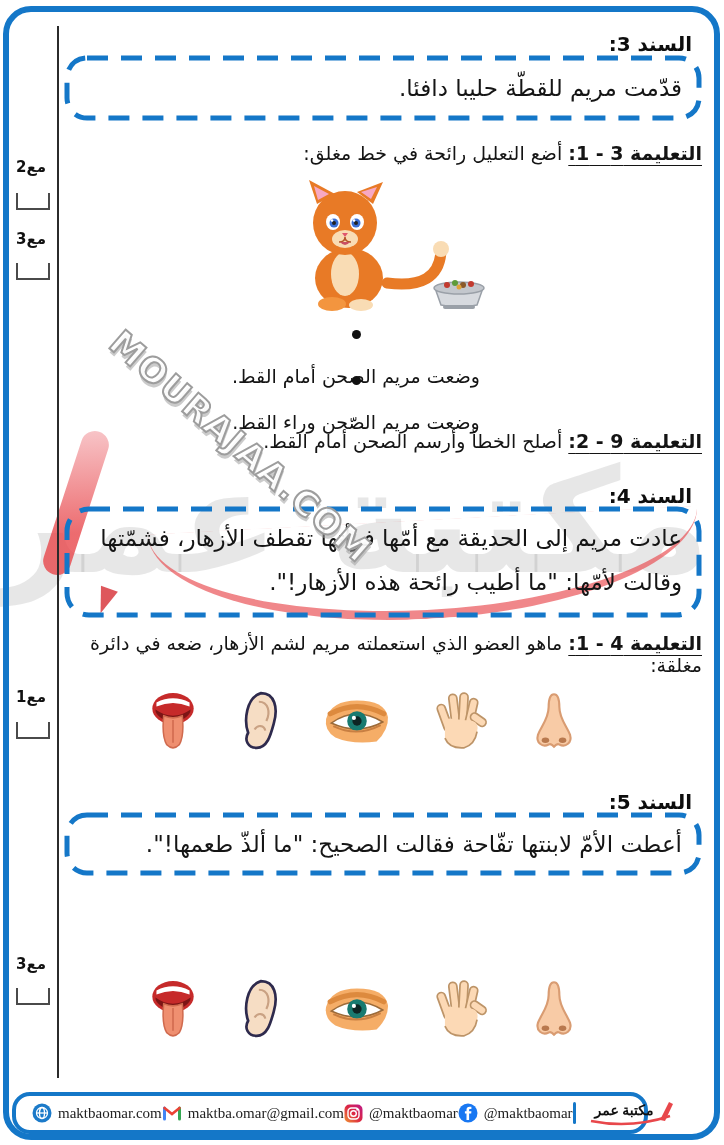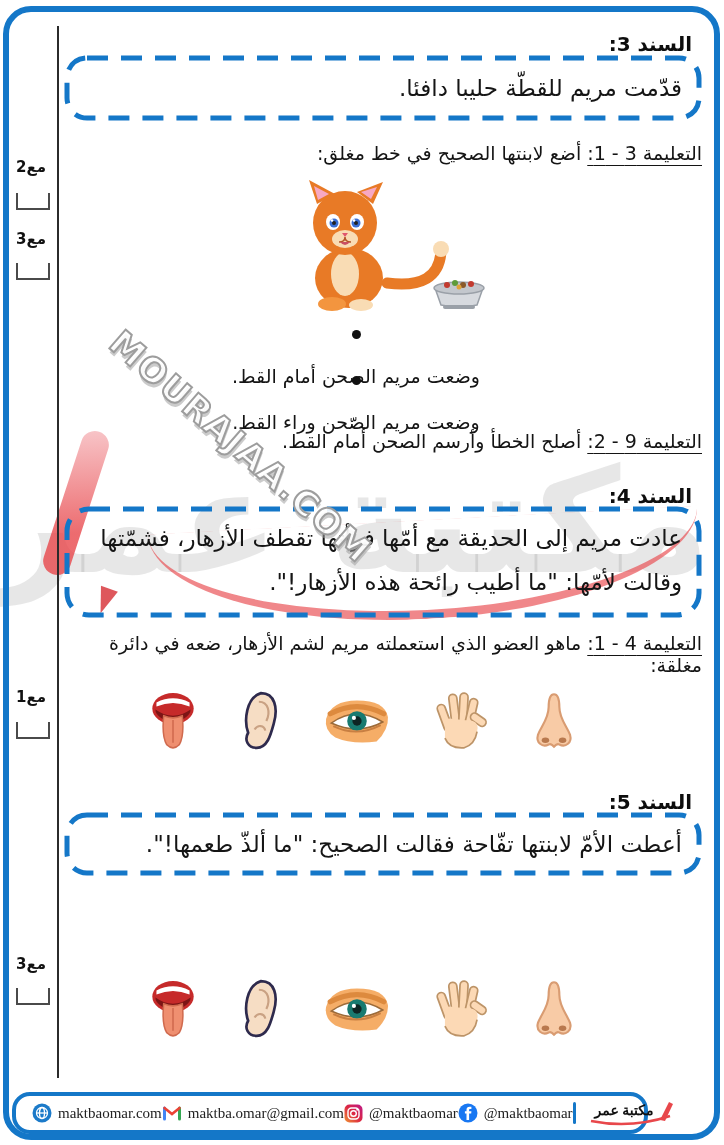--- a/index.html
+++ b/index.html
@@ -9,21 +9,21 @@
   
   .page-border{left:3px;top:6px;right:4px;bottom:5px;border:6px solid #1477C8;border-radius:28px;pointer-events:none;}
   .vline{left:57px;top:26px;width:2px;height:1052px;background:#2b2b2b;}
   
   .mark-label{left:8px;width:46px;text-align:center;font-size:15px;font-weight:bold;direction:rtl;color:#111;}
   .bracket{left:16px;width:30px;height:15px;border:2px solid #4a4a4a;border-top:none;}
   
   .content{left:62px;top:0;width:640px;height:1145px;direction:rtl;}
   .heading{font-size:20px;font-weight:bold;color:#0d0d0d;direction:rtl;text-align:right;}
   .line{font-size:19px;direction:rtl;text-align:right;color:#141414;}
-  .label-u{font-weight:normal;text-decoration:underline;text-underline-offset:5px;}
+  .label-u{font-weight:bold;text-decoration:underline;text-underline-offset:5px;}
   .sanad-box{left:2px;width:638px;}
   .sanad-box svg.frame{position:absolute;left:0;top:0;}
   .box-text{position:absolute;right:20px;left:16px;font-size:23px;line-height:44px;direction:rtl;text-align:right;}
   .bullet-row{right:0;left:0;padding-right:52px;display:flex;flex-direction:column;gap:26px;align-items:center;direction:rtl;}
   .dot{width:9px;height:9px;border-radius:50%;background:#111;flex:0 0 auto;}
   .organ-row{display:flex;direction:ltr;justify-content:space-between;align-items:center;left:85px;width:430px;height:82px;}
   .organ{display:flex;align-items:center;justify-content:center;}
   
   .wm-diagonal{left:128px;top:322px;transform:rotate(41deg);transform-origin:left top;
      font-size:34px;font-weight:bold;letter-spacing:2px;color:rgba(255,255,255,.9);
@@ -73,21 +73,21 @@
     <div class="abs sanad-box" style="top:55px;height:66px">
       <svg class="frame" width="638" height="66">
         <rect x="3" y="3" width="632" height="60" rx="20" fill="none" stroke="#1477C8" stroke-width="5" stroke-dasharray="21 13"></rect>
       </svg>
       <div class="box-text" style="top:11px">قدّمت مريم للقطّة حليبا دافئا.</div>
     </div>
 
     <div class="abs line" style="top:142px;right:0;left:0">
       <span class="label-u">التعليمة 3 - 1:</span>
       <span> </span>
-      <span>أضع لابنتها الصحيح في خط مغلق:</span>
+      <span>أضع التعليل رائحة في خط مغلق:</span>
     </div>
 
     <div class="abs" style="top:178px;left:225px">
       <svg width="205" height="135" viewBox="0 0 205 135">
         <path d="M100,105 Q152,112 154,73" stroke="#e87a26" stroke-width="11" fill="none" stroke-linecap="round"></path>
         <circle cx="154" cy="71" r="8" fill="#f9dcb4"></circle>
         <ellipse cx="62" cy="100" rx="34" ry="30" fill="#e87a26"></ellipse>
         <ellipse cx="45" cy="126" rx="14" ry="7" fill="#f3953f"></ellipse>
         <ellipse cx="74" cy="127" rx="12" ry="6" fill="#f9dcb4"></ellipse>
         <ellipse cx="58" cy="96" rx="14" ry="22" fill="#f9dcb4"></ellipse>

